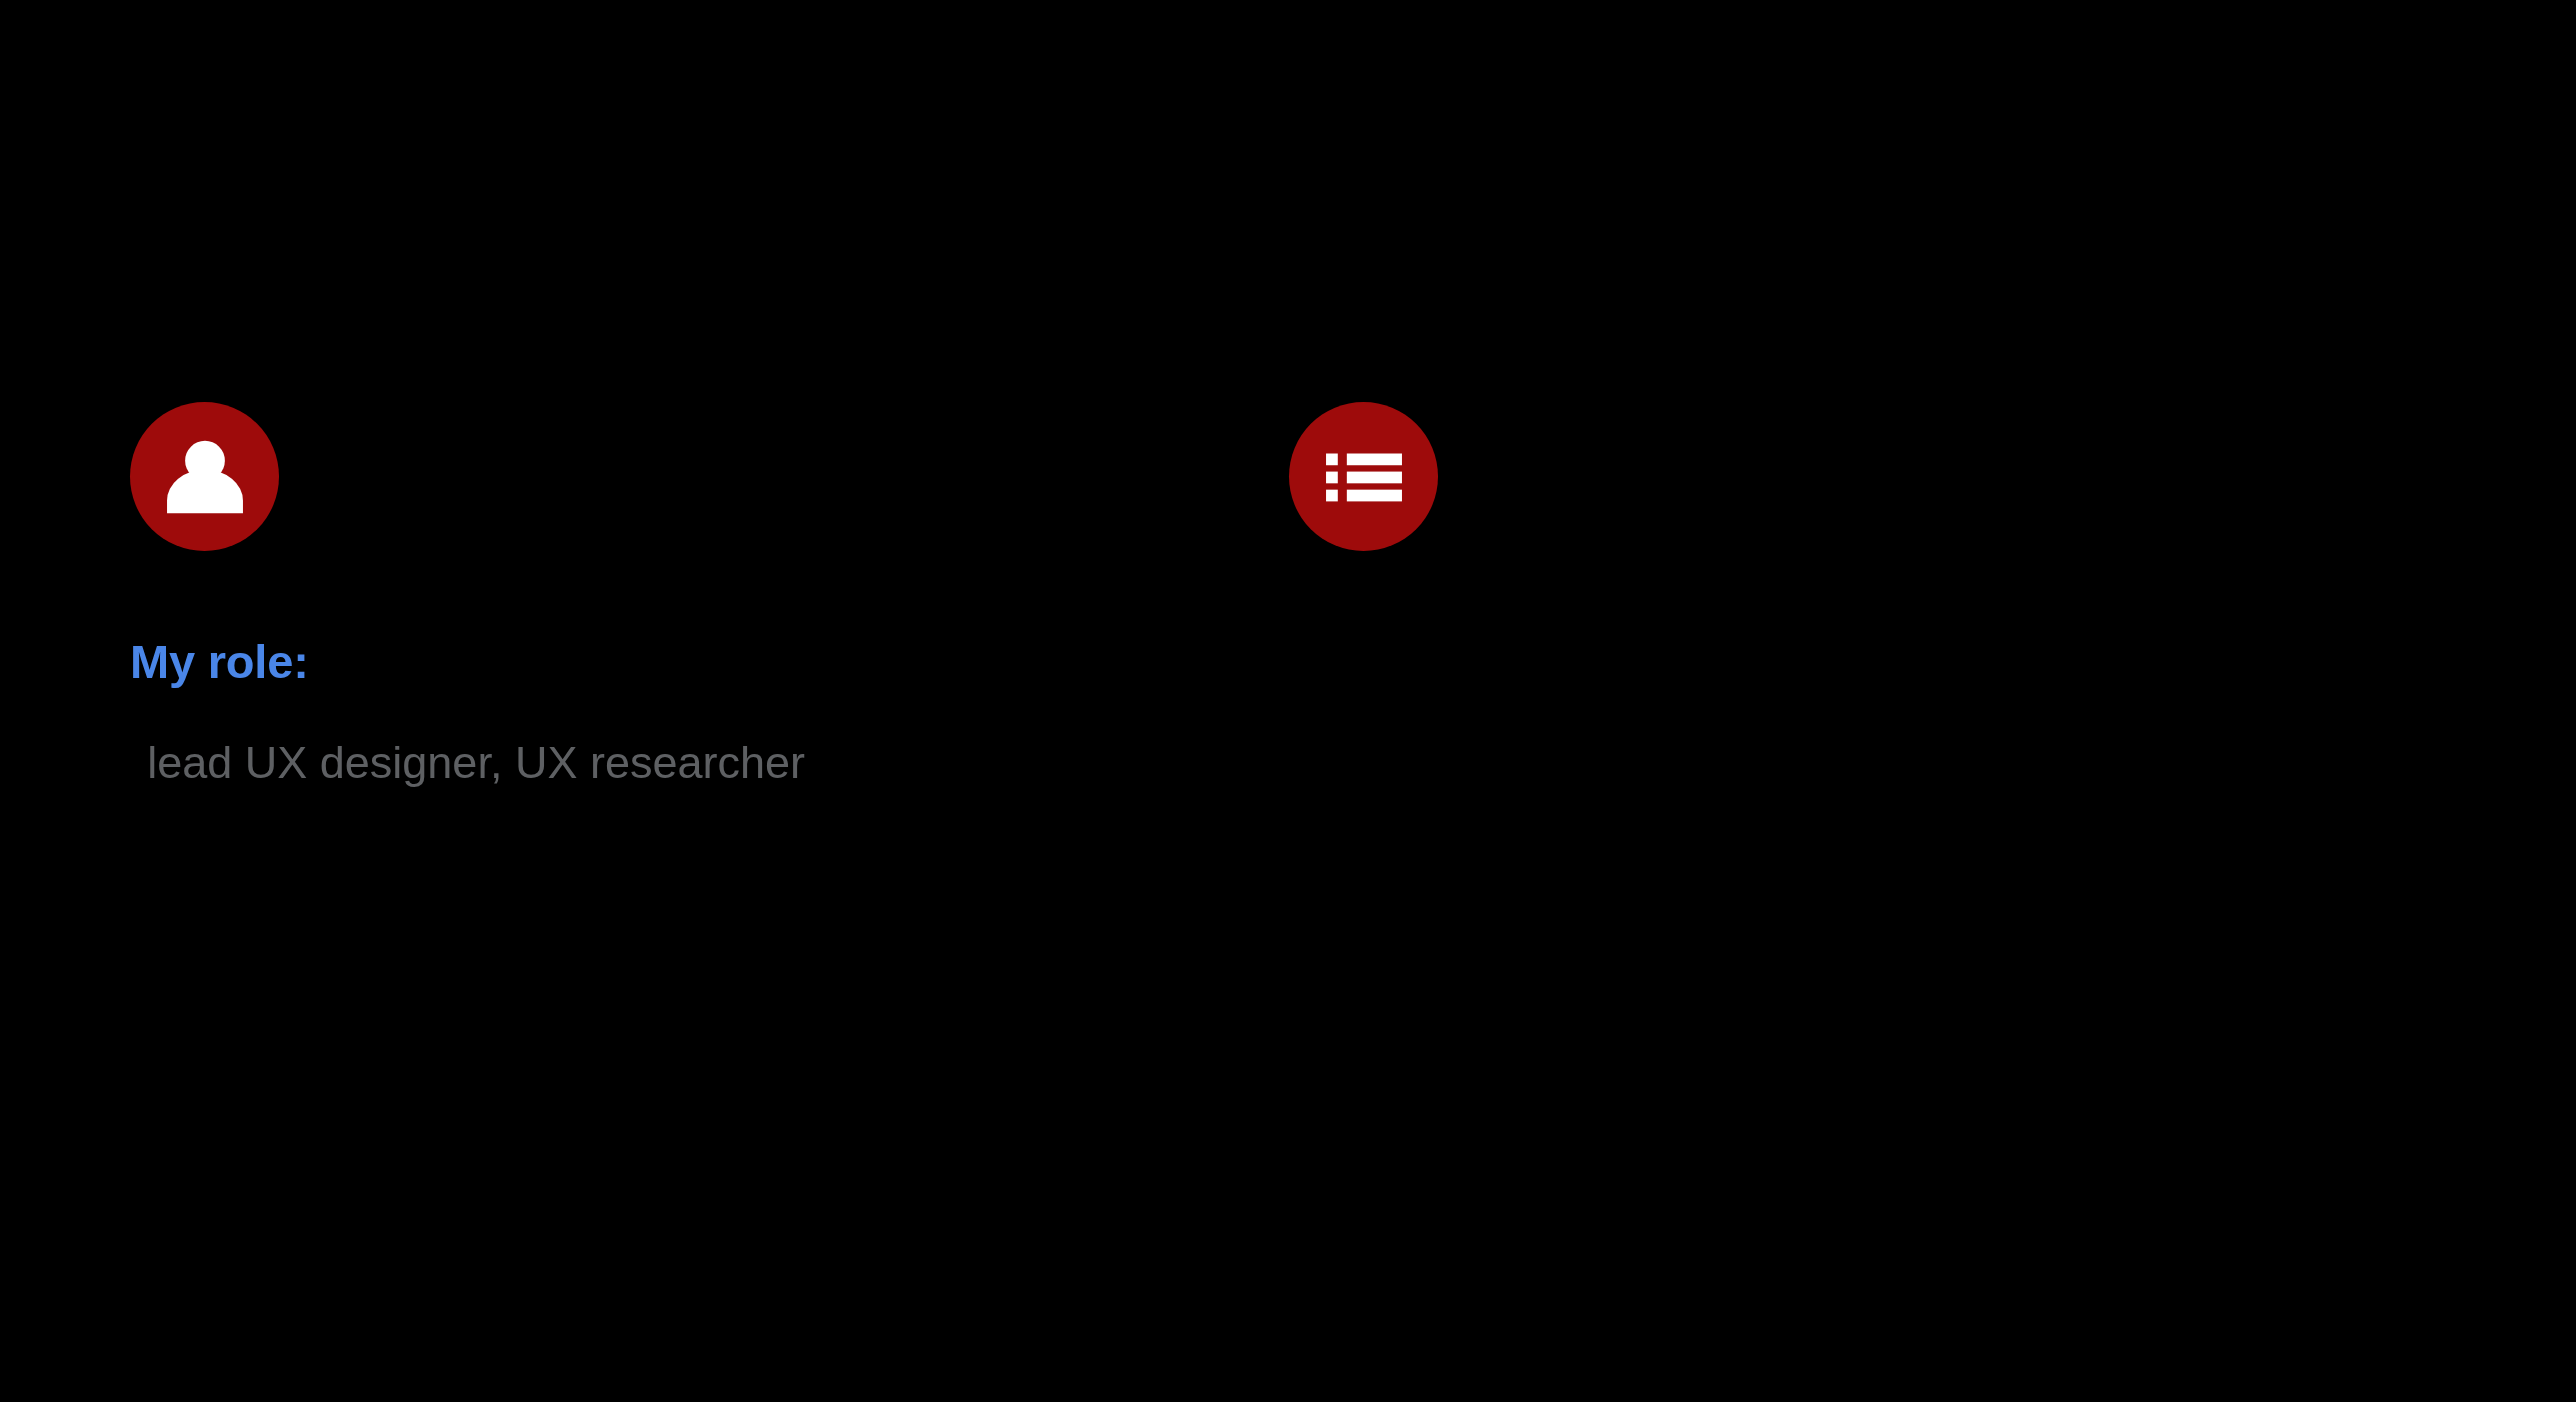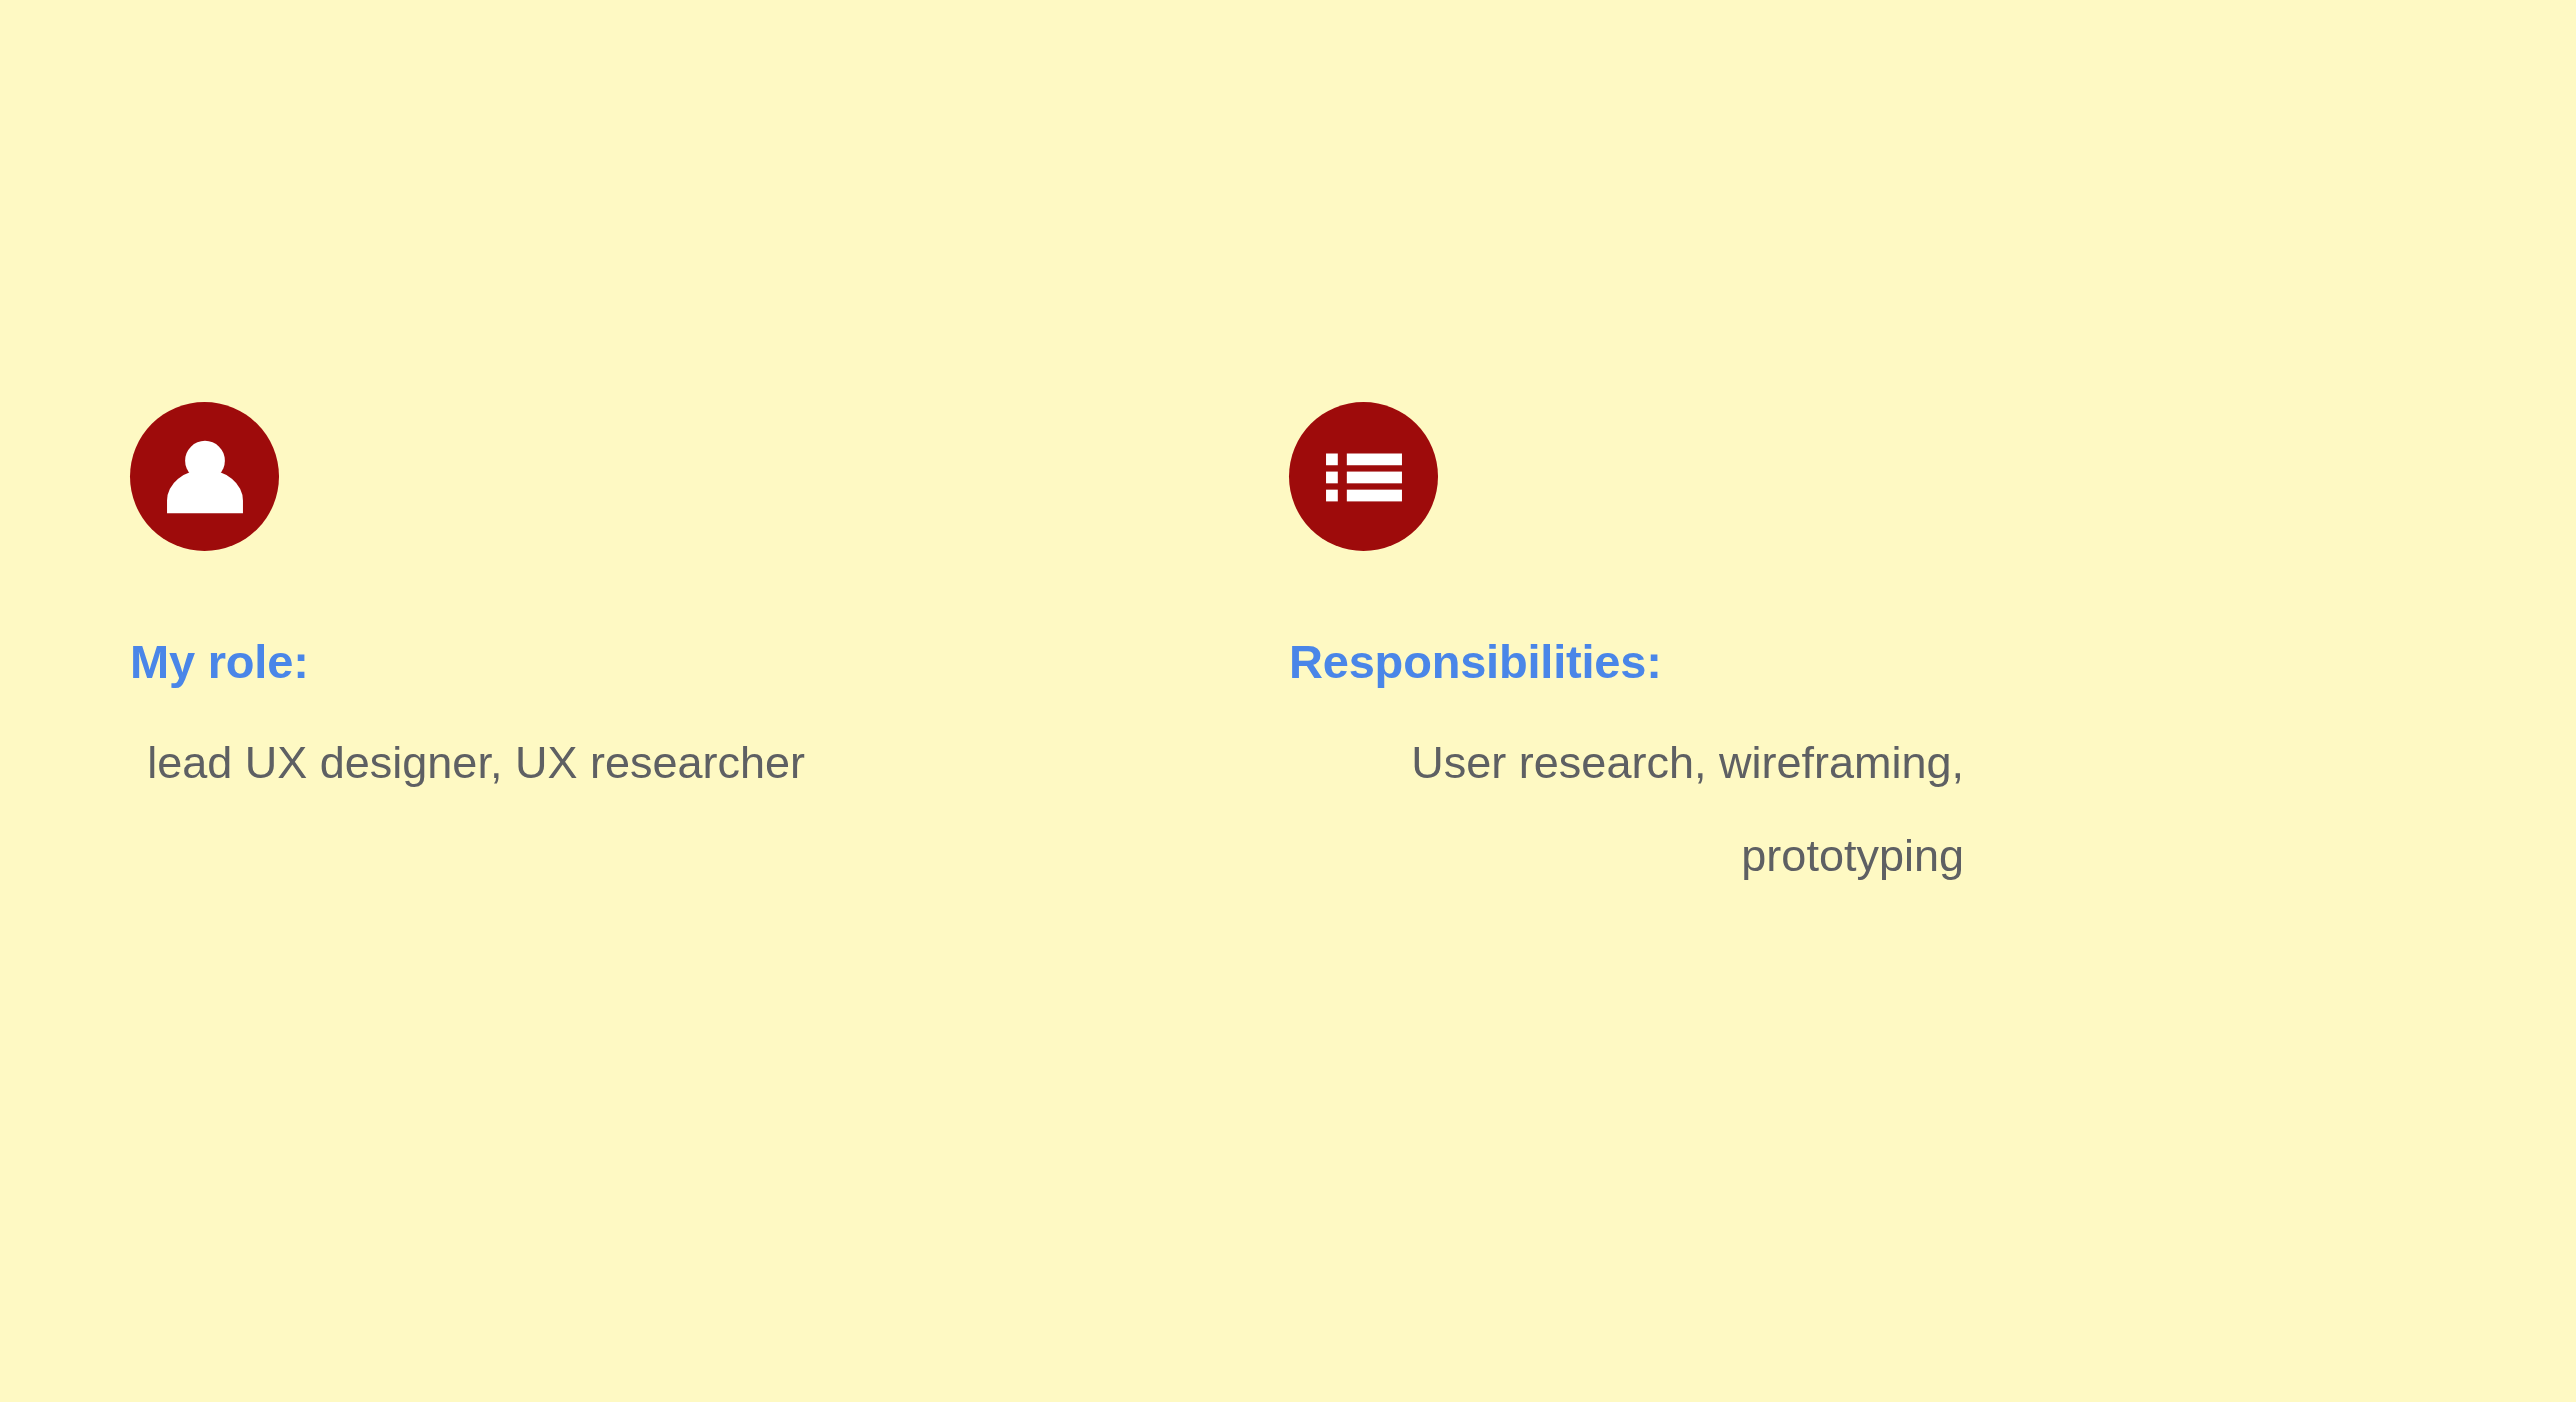--- a/index.html
+++ b/index.html
@@ -13,21 +13,21 @@
     height: 1402px;
     background: #ffffff;
     font-family: "Liberation Sans", sans-serif;
     overflow: hidden;
   }
 
   .slide {
     position: relative;
     width: 2576px;
     height: 1402px;
-    background: #fef9c3;
+    background: #000000;
   }
 
   .columns {
     position: absolute;
     left: 130px;
     top: 402px;
     width: 2355px;
     display: flex;
     flex-direction: row;
     align-items: flex-start;
@@ -118,23 +118,19 @@
             <rect x="10" y="26" width="13" height="13" fill="#ffffff"></rect>
             <rect x="33" y="26" width="61" height="13" fill="#ffffff"></rect>
             <rect x="10" y="46" width="13" height="13" fill="#ffffff"></rect>
             <rect x="33" y="46" width="61" height="13" fill="#ffffff"></rect>
             <rect x="10" y="66" width="13" height="13" fill="#ffffff"></rect>
             <rect x="33" y="66" width="61" height="13" fill="#ffffff"></rect>
           </svg>
         </span>
       </div>
 
-      <div class="text-block">
-        <p class="heading">Responsibilities:</p>
-        <p class="body-text">User research, wireframing, prototyping</p>
-      </div>
 
     </div>
 
   </div>
 
 </div>
 
 
 </body></html>

